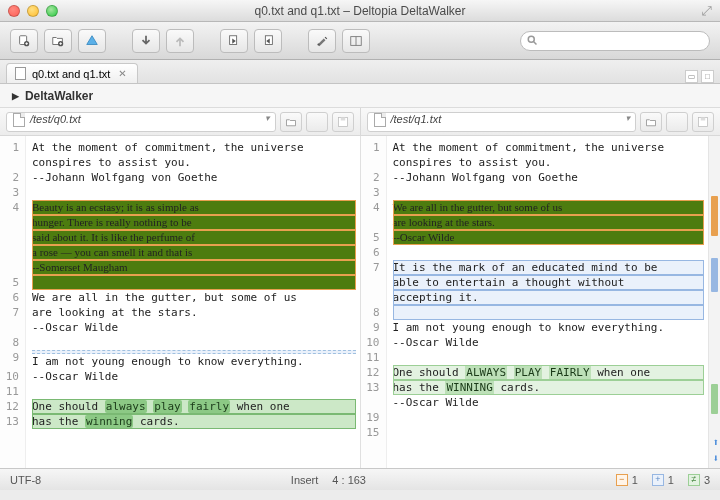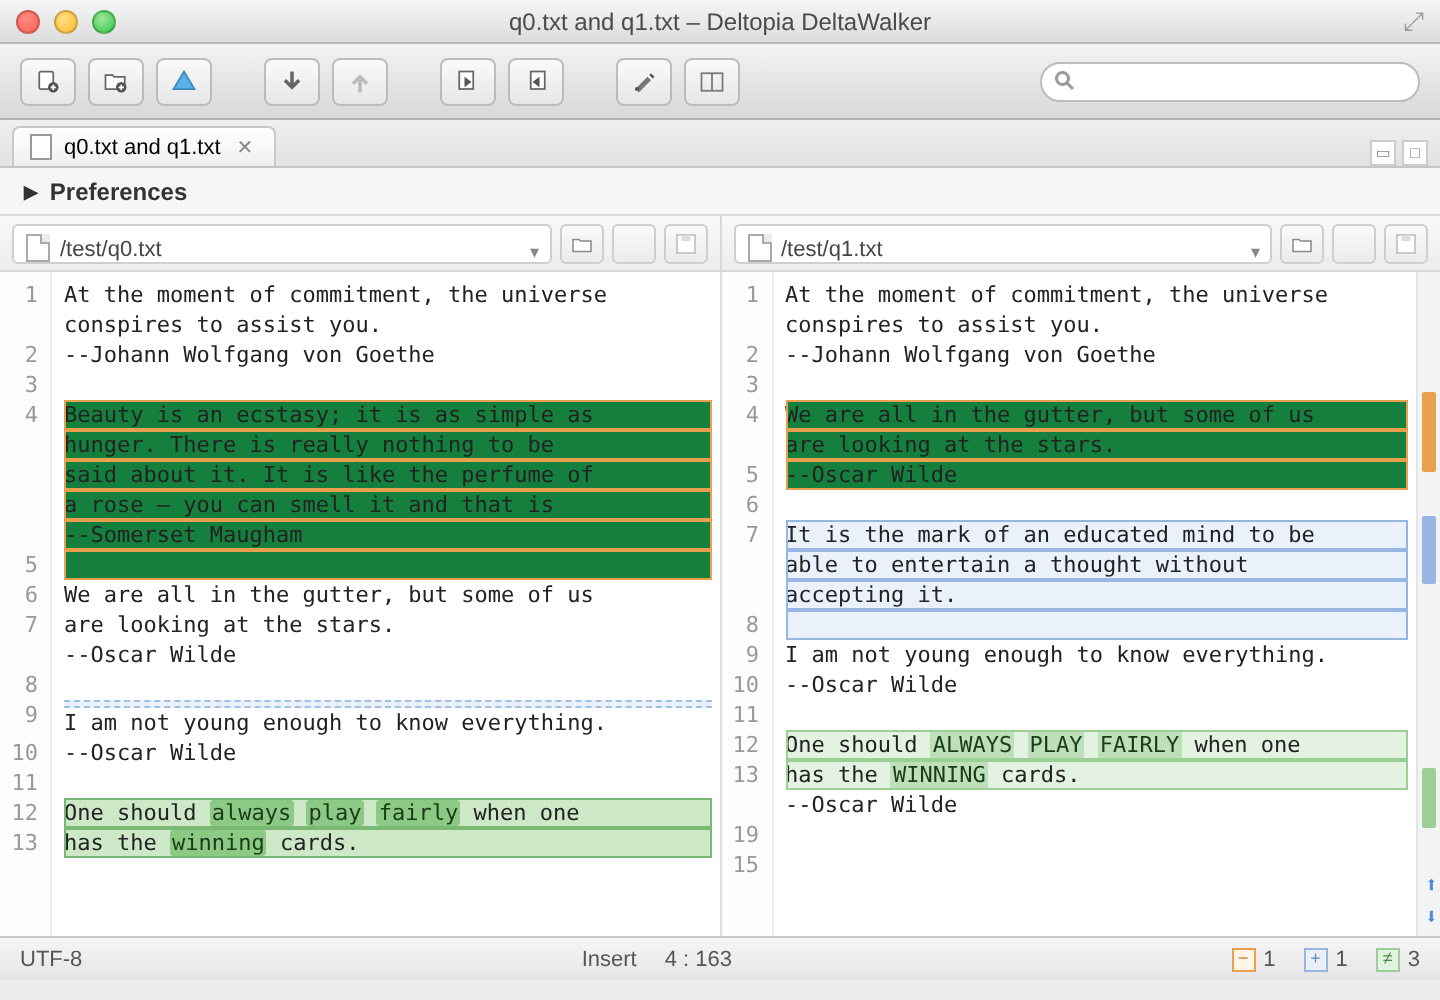--- a/index.html
+++ b/index.html
@@ -24,33 +24,33 @@
 .tab { display: flex; align-items: center; gap: 6px; height: 20px; background: linear-gradient(#fff,#efefef); border: 1px solid #c8c8c8; border-bottom: none; border-radius: 4px 4px 0 0; padding: 0 8px; font-size: 11px; }
 .tab .doc-icon { width: 11px; height: 13px; background: #fff; border: 1px solid #999; position: relative; }
 .tab-close { color: #888; cursor: pointer; font-size: 10px; padding: 0 2px; }
 .tab-right { margin-left: auto; display: flex; gap: 3px; color: #888; }
 .mini { width: 13px; height: 13px; border: 1px solid #ccc; background: #fff; display: inline-flex; align-items: center; justify-content: center; font-size: 8px; cursor: pointer; }
 .prefs { height: 24px; display: flex; align-items: center; padding: 0 12px; font-weight: bold; font-size: 12px; color: #333; background: #f6f6f6; border-bottom: 1px solid #dcdcdc; gap: 6px; }
 .prefs .tri { font-size: 9px; }
 .filebar-row { height: 28px; display: flex; }
 .filebar { flex: 1; display: flex; align-items: center; padding: 0 6px; gap: 4px; background: linear-gradient(#f9f9f9,#ececec); border-bottom: 1px solid #d8d8d8; }
 .filebar.right { border-left: 1px solid #d8d8d8; }
-.filename { flex: 1; height: 20px; border: 1px solid #cfcfcf; border-radius: 3px; background: #fff; display: flex; align-items: flex-end; padding: 0 6px; font-size: 11px; color: #444; position: relative; }
+.filename { flex: 1; height: 20px; border: 1px solid #cfcfcf; border-radius: 3px; background: #fff; display: flex; align-items: flex-start; padding: 0 6px; font-size: 11px; color: #444; position: relative; font-style: italic; }
 .filename .fd { width: 12px; height: 14px; margin-right: 5px; background: #fff; border: 1px solid #aaa; position: relative; }
 .filename .fd::after { content:""; position:absolute; top:-1px; right:-1px; width:4px; height:4px; background:#ececec; border-left:1px solid #aaa; border-bottom:1px solid #aaa; }
 .filename .dd { position: absolute; right: 5px; color: #888; font-size: 9px; }
 .icon-btn { width: 22px; height: 20px; border: 1px solid #cfcfcf; border-radius: 3px; background: linear-gradient(#fafafa,#ebebeb); display: inline-flex; align-items: center; justify-content: center; color: #888; cursor: pointer; }
 .compare { display: flex; height: 332px; background: #fff; font-family: Menlo, Monaco, Consolas, monospace; font-size: 11px; line-height: 15px; color: #222; position: relative; }
 .pane { flex: 1; display: flex; overflow: hidden; position: relative; }
 .pane.right { border-left: 1px solid #e0e0e0; }
 .gutter { width: 26px; text-align: right; color: #999; padding: 4px 6px 4px 2px; background: #fdfdfd; border-right: 1px solid #eee; }
 .gutter div { height: 15px; }
 .lines { flex: 1; padding: 4px 4px 4px 6px; position: relative; }
 .lines .ln { min-height: 15px; white-space: pre-wrap; word-break: break-word; padding-right: 6px; }
-.diff-orange { background: #15803d; outline: 1px solid #e8a04f; outline-offset: -1px; }
+.diff-orange { background: #4d7c0f; outline: 1px solid #e8a04f; outline-offset: -1px; font-family: Liberation Serif, serif; }
 .diff-blue { background: #eaf1fb; outline: 1px solid #97b7e2; outline-offset: -1px; }
 .diff-del { background: #eaf1fb; border-top: 1px dashed #a0c0e0; border-bottom: 1px dashed #a0c0e0; height: 4px !important; min-height: 4px !important; }
 .diff-green { background: #e3f2e1; outline: 1px solid #9ccf96; outline-offset: -1px; }
 .diff-green-dark { background: #cce8c7; outline: 1px solid #7ab973; outline-offset: -1px; }
 .hl-word { background: #8cc985; color: #1a3a18; border-radius: 2px; padding: 0 1px; }
 .hl-word-caps { background: #bde0b8; color: #1a3a18; padding: 0 1px; }
 .stripe { width: 12px; background: #f3f3f3; border-left: 1px solid #e4e4e4; position: relative; }
 .marker { position: absolute; left: 2px; right: 2px; border-radius: 1px; }
 .mk-orange { background: #e8a04f; }
 .mk-blue { background: #97b7e2; }
@@ -153,21 +153,21 @@
     <span class="tab-close">✕</span>
   </div>
   <div class="tab-right">
     <span class="mini">▭</span>
     <span class="mini">□</span>
   </div>
 </div>
 
 <div class="prefs">
   <span class="tri">▶</span>
-  <span>Preferences</span>
+  <span>DeltaWalker</span>
 </div>
 
 <div class="filebar-row">
   <div class="filebar">
     <div class="filename">
       <span class="fd"></span>
       <span>/test/q0.txt</span>
       <span class="dd">▾</span>
     </div>
     <div class="icon-btn">

